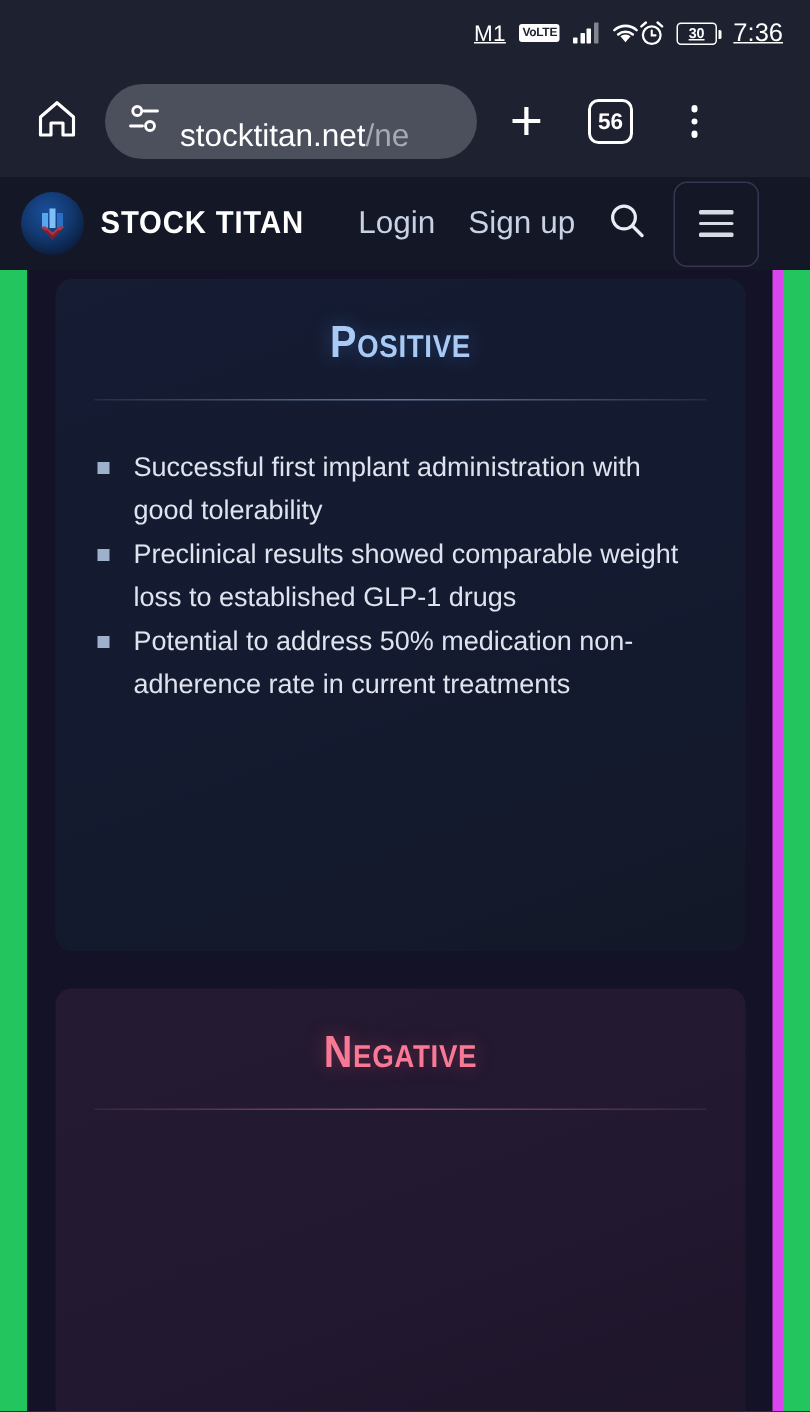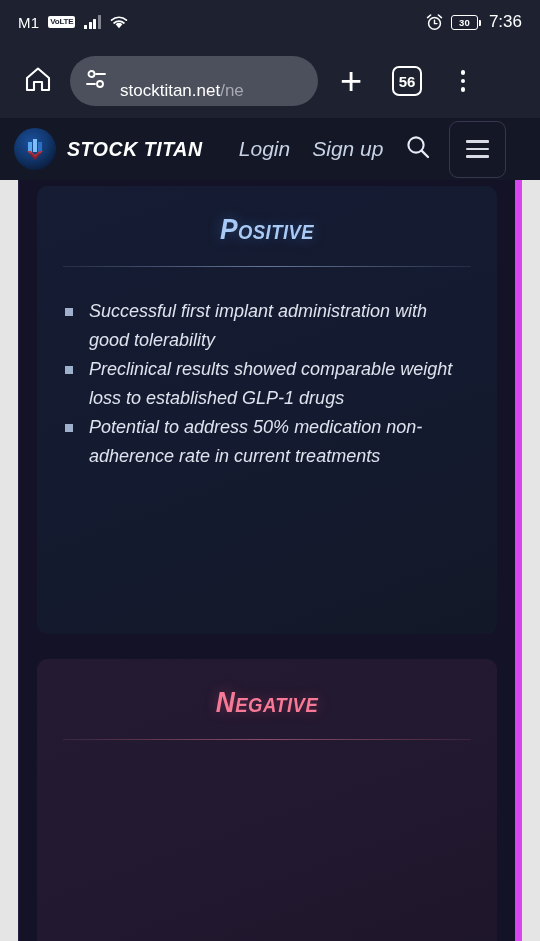--- a/index.html
+++ b/index.html
@@ -10,23 +10,24 @@
     font-family: "Liberation Sans", sans-serif;
   }
   body { position: relative; }
 
   
   .statusbar {
     height: 44px;
     background: #1d2130;
     display: flex;
     align-items: center;
-    justify-content: space-between;
+    justify-content: flex-end;
     padding: 0 18px;
     color: #ffffff;
+    text-decoration: underline;
   }
   .sb-left { display: flex; align-items: center; gap: 9px; }
   .sb-right { display: flex; align-items: center; gap: 8px; }
   .carrier { font-size: 15px; letter-spacing: .2px; color: #fff; }
   .volte {
     background: #ffffff;
     color: #1d2130;
     font-size: 8px;
     font-weight: bold;
     line-height: 1;
@@ -75,21 +76,21 @@
     background: #4c4f5c;
     border-radius: 25px;
     display: flex;
     align-items: center;
     padding: 0 14px;
     gap: 12px;
     overflow: hidden;
     max-width: 248px;
   }
   .url-text {
-    font-size: 17px;
+    font-size: 21px;
     color: #ffffff;
     white-space: nowrap;
     overflow: hidden;
     margin-top: 20px;
   }
   .url-text .path { color: #a7a9b3; }
   .tb-btn {
     width: 46px; height: 46px;
     display: flex; align-items: center; justify-content: center;
     flex: 0 0 auto;
@@ -103,23 +104,22 @@
     display: flex; align-items: center; justify-content: center;
     font-size: 15px; font-weight: bold; color: #fff;
   }
   .kebab { display: flex; flex-direction: column; gap: 4px; align-items: center; }
   .kebab span { width: 4.5px; height: 4.5px; border-radius: 50%; background: #fff; display: block; }
 
   
   .page {
     position: absolute;
     top: 118px; left: 0; right: 0; bottom: 0;
-    background: #e5e5e5;
-    overflow: hidden;
-    font-style: italic;
+    background: #22c55e;
+    overflow: hidden;
   }
   .site-header {
     height: 62px;
     background: #131726;
     display: flex;
     align-items: center;
     padding: 0 0 0 14px;
     gap: 0;
   }
   .logo-mark {

